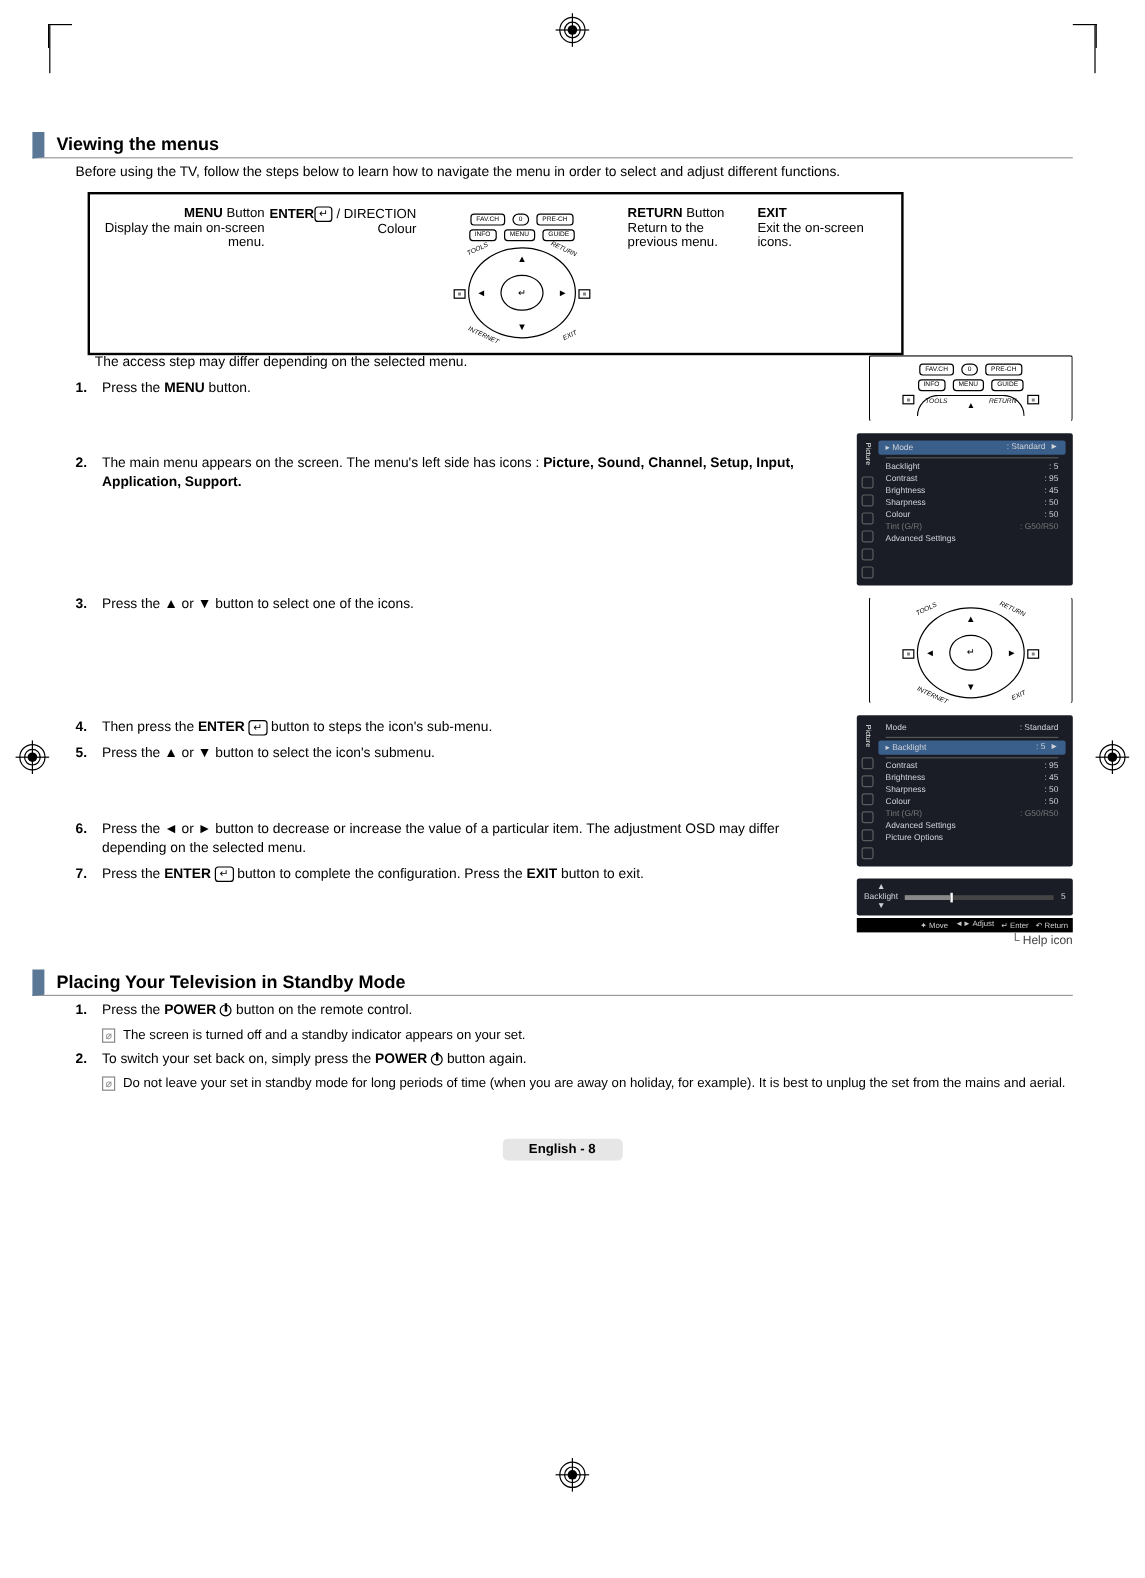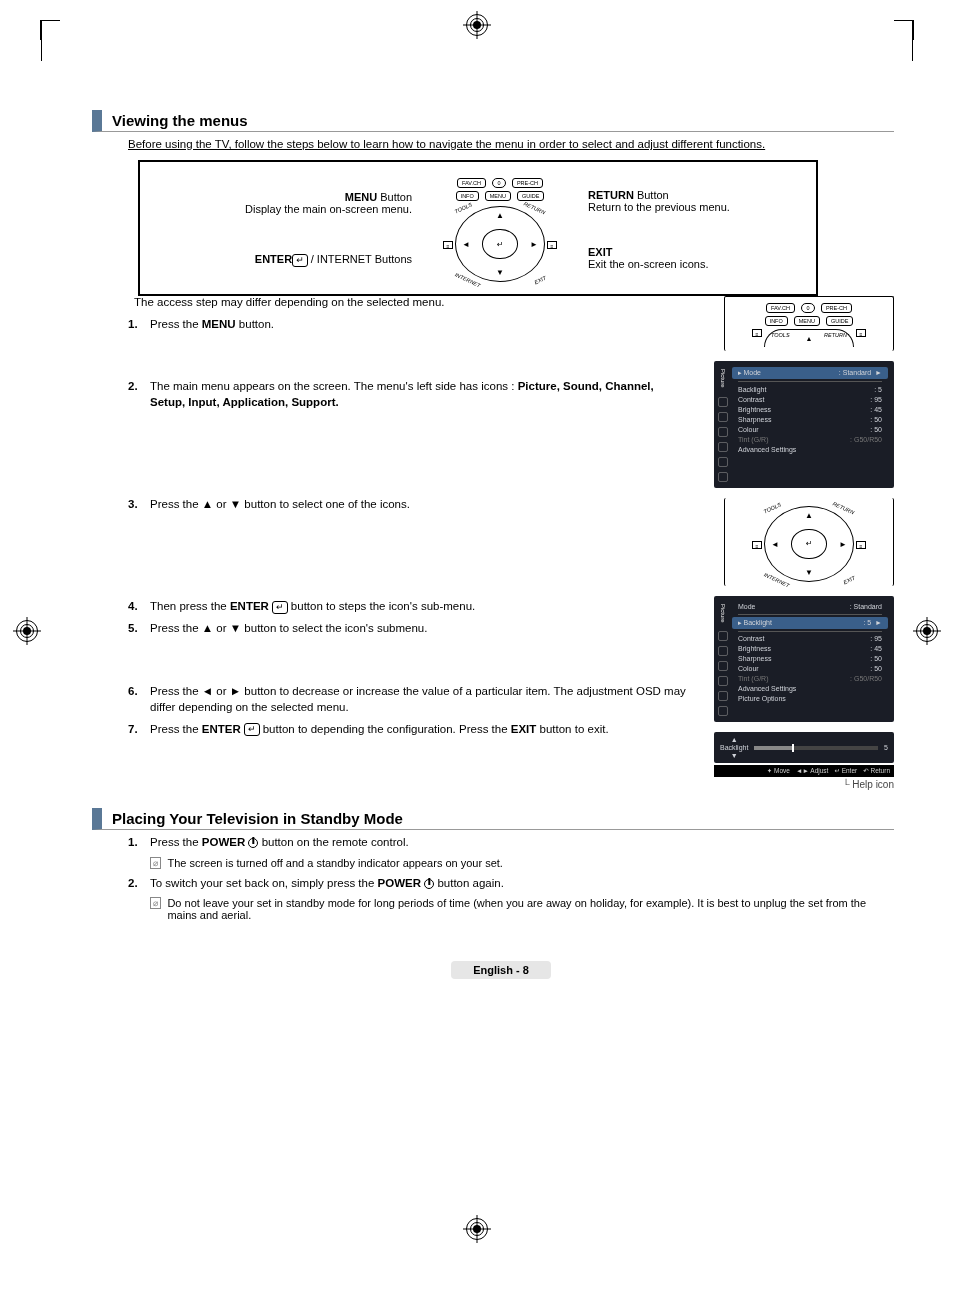--- a/index.html
+++ b/index.html
@@ -7,21 +7,21 @@
     font-family: Arial, Helvetica, sans-serif;
     font-size: 12px;
     color: #000;
     background: #fff;
     width: 954px;
     margin: 0 auto;
     position: relative;
     padding: 0;
   }
   .page {
-    padding: 100px 60px 40px 108px;
+    padding: 100px 60px 40px 43px;
     position: relative;
     min-height: 1280px;
   }
   .crop-tl, .crop-tr, .crop-bl, .crop-br {
     position: absolute; width: 20px; height: 20px;
   }
   .crop-tl { top: 20px; left: 40px; border-top:1px solid #000; border-left:1px solid #000;}
   .crop-tr { top: 20px; right: 40px; border-top:1px solid #000; border-right:1px solid #000;}
   .crop-tl::after { content:""; position:absolute; left:0; top:0; height:40px; width:0; border-left:1px solid #000;}
   .crop-tr::after { content:""; position:absolute; right:0; top:0; height:40px; width:0; border-right:1px solid #000;}
@@ -42,42 +42,42 @@
   .reg-right{ position:absolute; top:620px; right:16px;}
 
   h2.section-title {
     font-size: 15px; font-weight: bold;
     border-left: 10px solid #5a7896;
     padding: 2px 0 2px 10px;
     margin: 10px 0 4px -16px;
     border-bottom: 1px solid #999;
     display:flex; align-items:center;
   }
-  .intro { margin: 6px 0 10px 20px; font-size: 11.5px; text-decoration: underline;}
+  .intro { margin: 6px 0 10px 20px; font-size: 11.5px;}
   .remote-box {
     margin-left: 30px;
     border: 2px solid #000;
     width: 680px;
     padding: 10px 12px 8px 12px;
     display:flex;
     gap:8px;
   }
-  .rb-col { display:flex; flex-direction:column; }
+  .rb-col { display:flex; }
   .rb-left { width: 260px; text-align:right; justify-content:space-around; font-size:11px;}
   .rb-right{ width: 200px; text-align:left; justify-content:space-around; font-size:11px;}
   .rb-mid  { width: 160px; display:flex; align-items:center; justify-content:center;}
   .rb-label b { font-weight:bold; }
 
   .sub-h {
     margin: 18px 0 4px -10px;
     font-size: 12.5px;
     font-weight: bold;
   }
   .sub-h::before { content:"❏  "; font-weight:normal; font-size:11px;}
-  .indent-text { margin-left: 26px; font-size:11.5px; margin-bottom:8px;}
+  .indent-text { margin-left: 36px; font-size:11.5px; margin-bottom:8px;}
   ol.steps { list-style:none; margin-left:20px; }
   ol.steps > li { display:flex; margin-bottom:6px; font-size:11.5px; line-height:1.4;}
   ol.steps > li .num { width:22px; flex-shrink:0; font-weight:bold;}
   ol.steps > li .txt { flex:1; }
   .note-icon { border:1px solid #888; font-size:9px; padding:0 2px; color:#888; line-height:11px; height:12px;}
   .enter-icon { display:inline-block; border:1px solid #000; border-radius:3px; font-size:9px; padding:0 3px; line-height:11px; vertical-align:middle;}
   .power-icon { display:inline-block; width:10px; height:10px; border:1.2px solid #000; border-radius:50%; position:relative; vertical-align:middle;}
   .power-icon::after{content:"";position:absolute;left:50%;top:-2px;width:1.4px;height:7px;background:#000;transform:translateX(-50%);}
 
   .two-col { display:flex; gap:12px; }
@@ -172,21 +172,21 @@
   </h2>
   <p class="intro">Before using the TV, follow the steps below to learn how to navigate the menu in order to select and adjust different functions.</p>
 
   <div class="remote-box">
     <div class="rb-col rb-left">
       <div class="rb-label">
         <b><span>MENU</span></b><span> Button</span><br>
         <span>Display the main on-screen menu.</span>
       </div>
       <div class="rb-label">
-        <b><span>ENTER</span></b><span class="enter-icon">↵</span><span> / INTERNET Buttons</span><br>
+        <b><span>ENTER</span></b><span class="enter-icon">↵</span><span> / DIRECTION Colour</span><br>
       </div>
     </div>
     <div class="rb-col rb-mid">
       <div class="mini-remote" style="border:none;">
         <div class="btn-row">
           <span class="rbtn">FAV.CH</span>
           <span class="rbtn round">0</span>
           <span class="rbtn">PRE-CH</span>
         </div>
         <div class="btn-row">
@@ -260,21 +260,21 @@
           </li>
       </ol>
       <div class="big-spacer"></div>
       <ol class="steps">
         <li>
             <span class="num">6.</span>
             <span class="txt">Press the ◄ or ► button to decrease or increase the value of a particular item. The adjustment OSD may differ depending on the selected menu.</span>
           </li>
         <li>
             <span class="num">7.</span>
-            <span class="txt"><span>Press the </span><b>ENTER</b> <span class="enter-icon">↵</span><span> button to depending the configuration. Press the </span><b>EXIT</b><span> button to exit.</span></span>
+            <span class="txt"><span>Press the </span><b>ENTER</b> <span class="enter-icon">↵</span><span> button to complete the configuration. Press the </span><b>EXIT</b><span> button to exit.</span></span>
           </li>
       </ol>
     </div>
 
     <div class="right-col">
 
       <div class="mini-remote half-top">
         <div class="btn-row">
           <span class="rbtn">FAV.CH</span>
           <span class="rbtn round">0</span>

